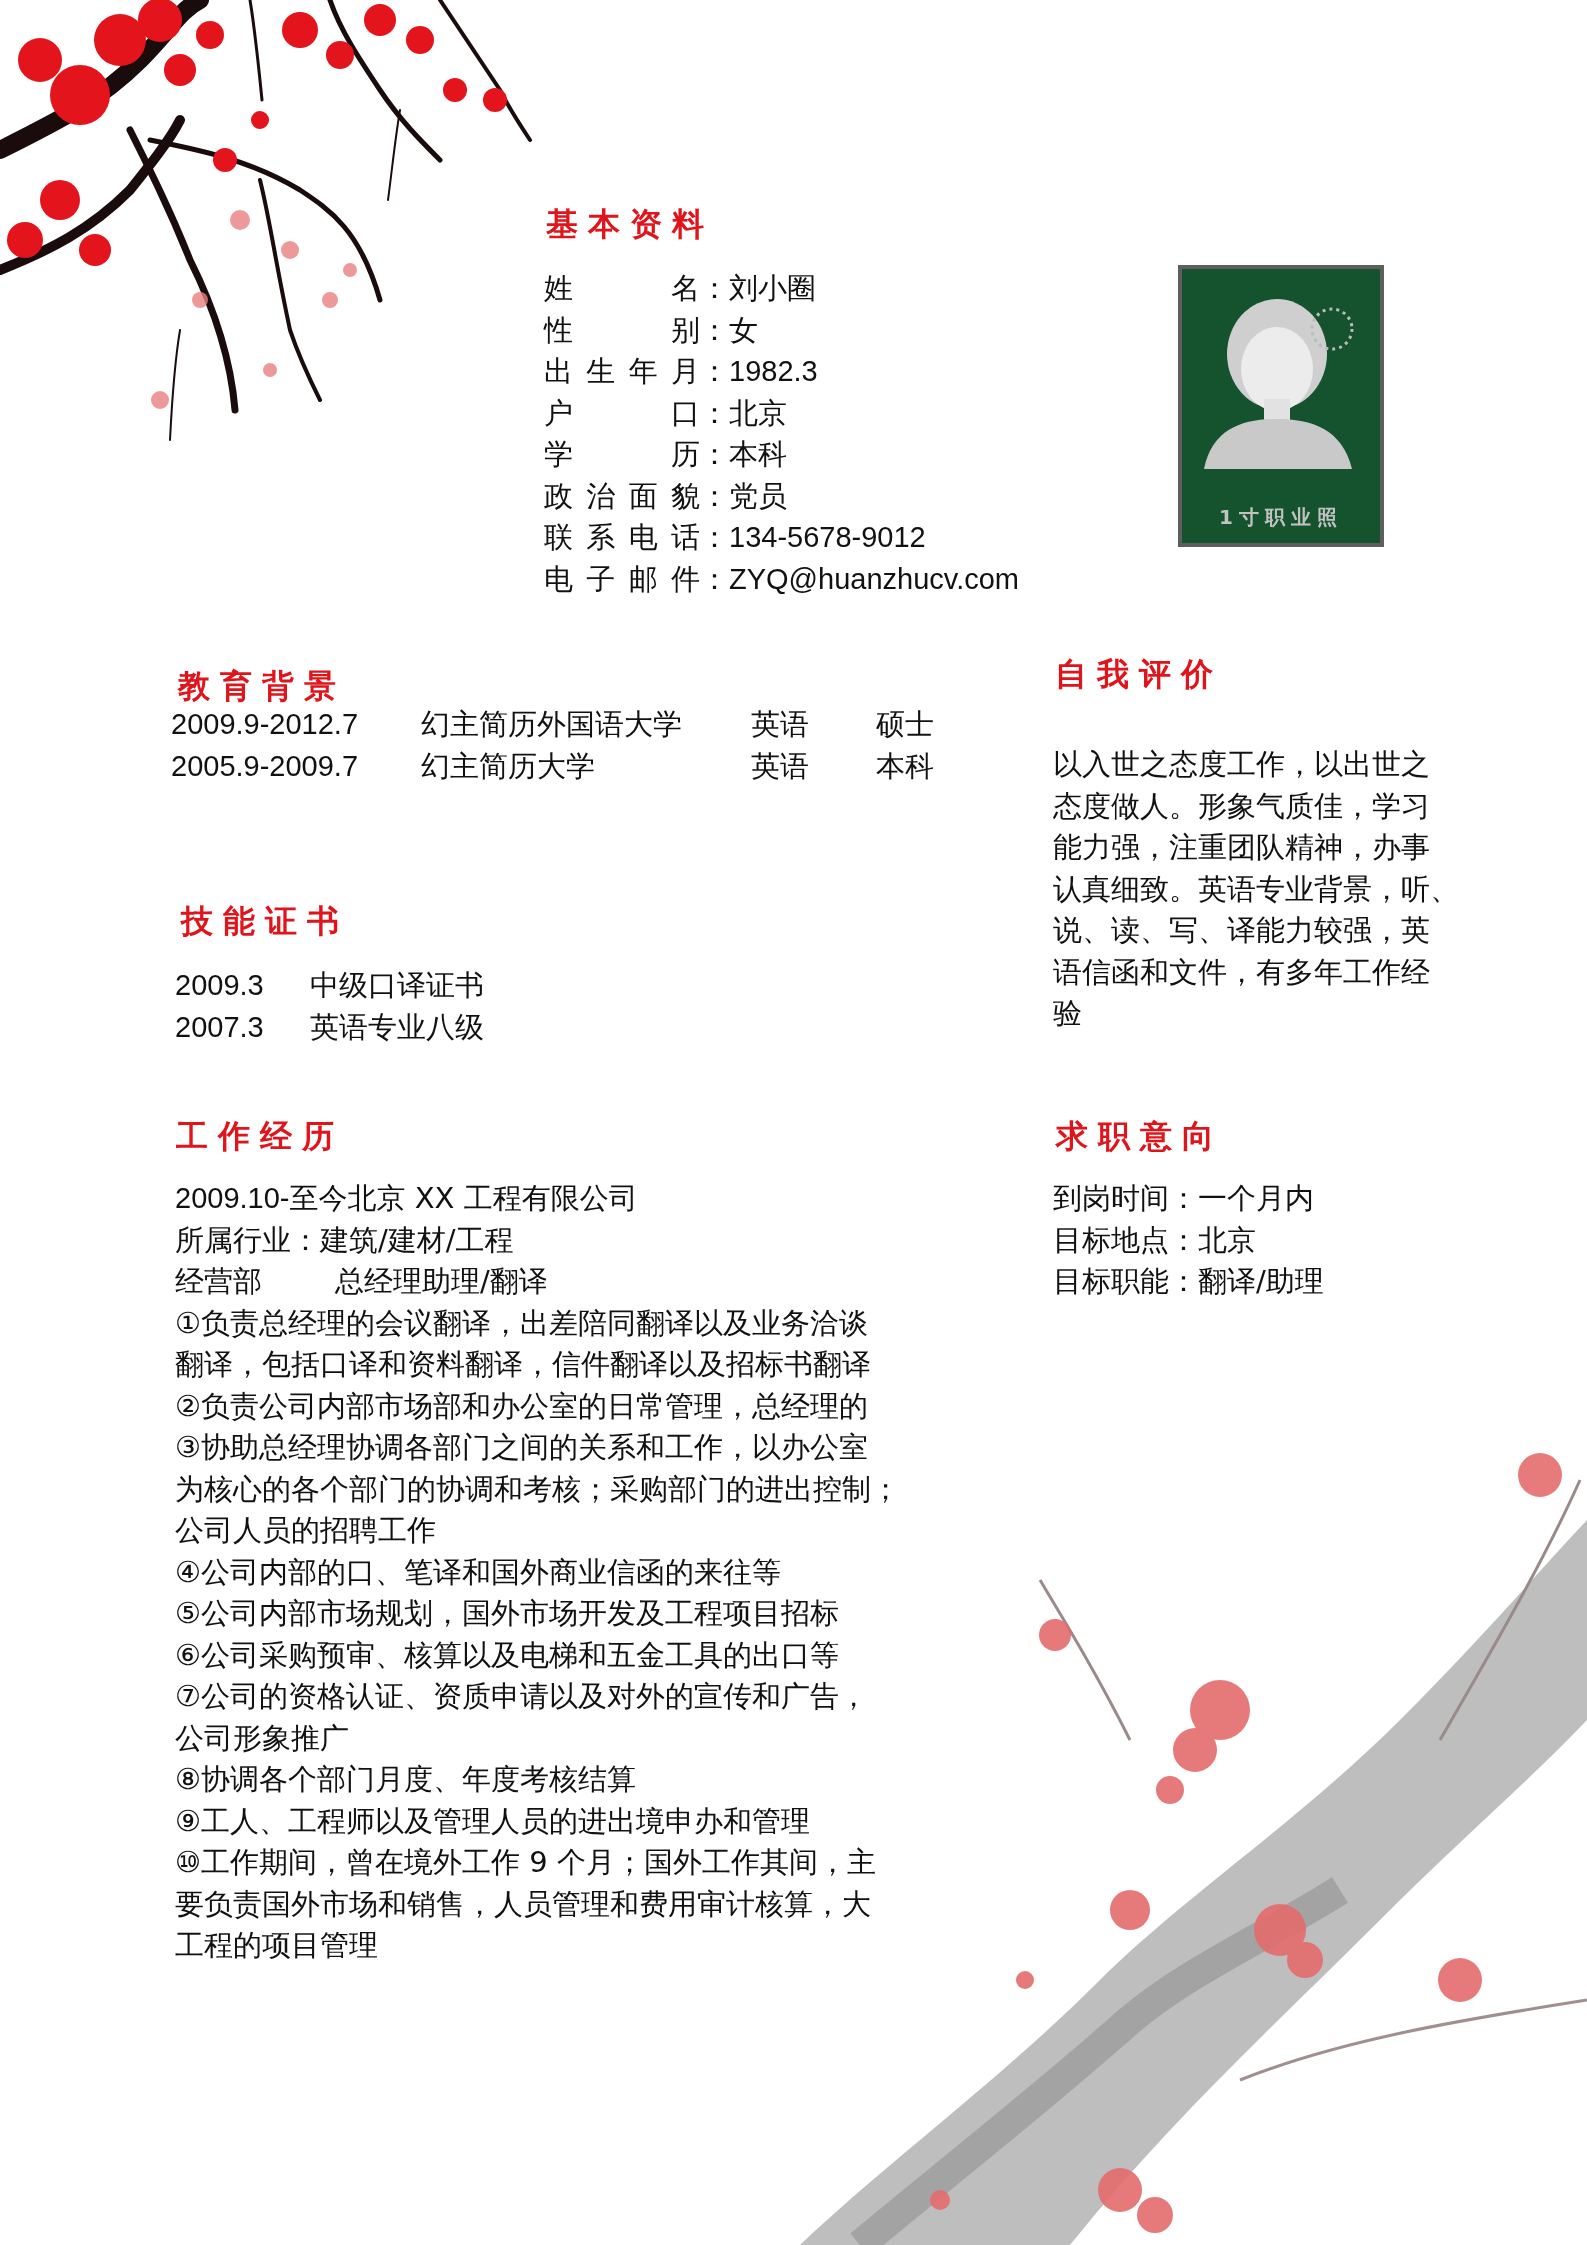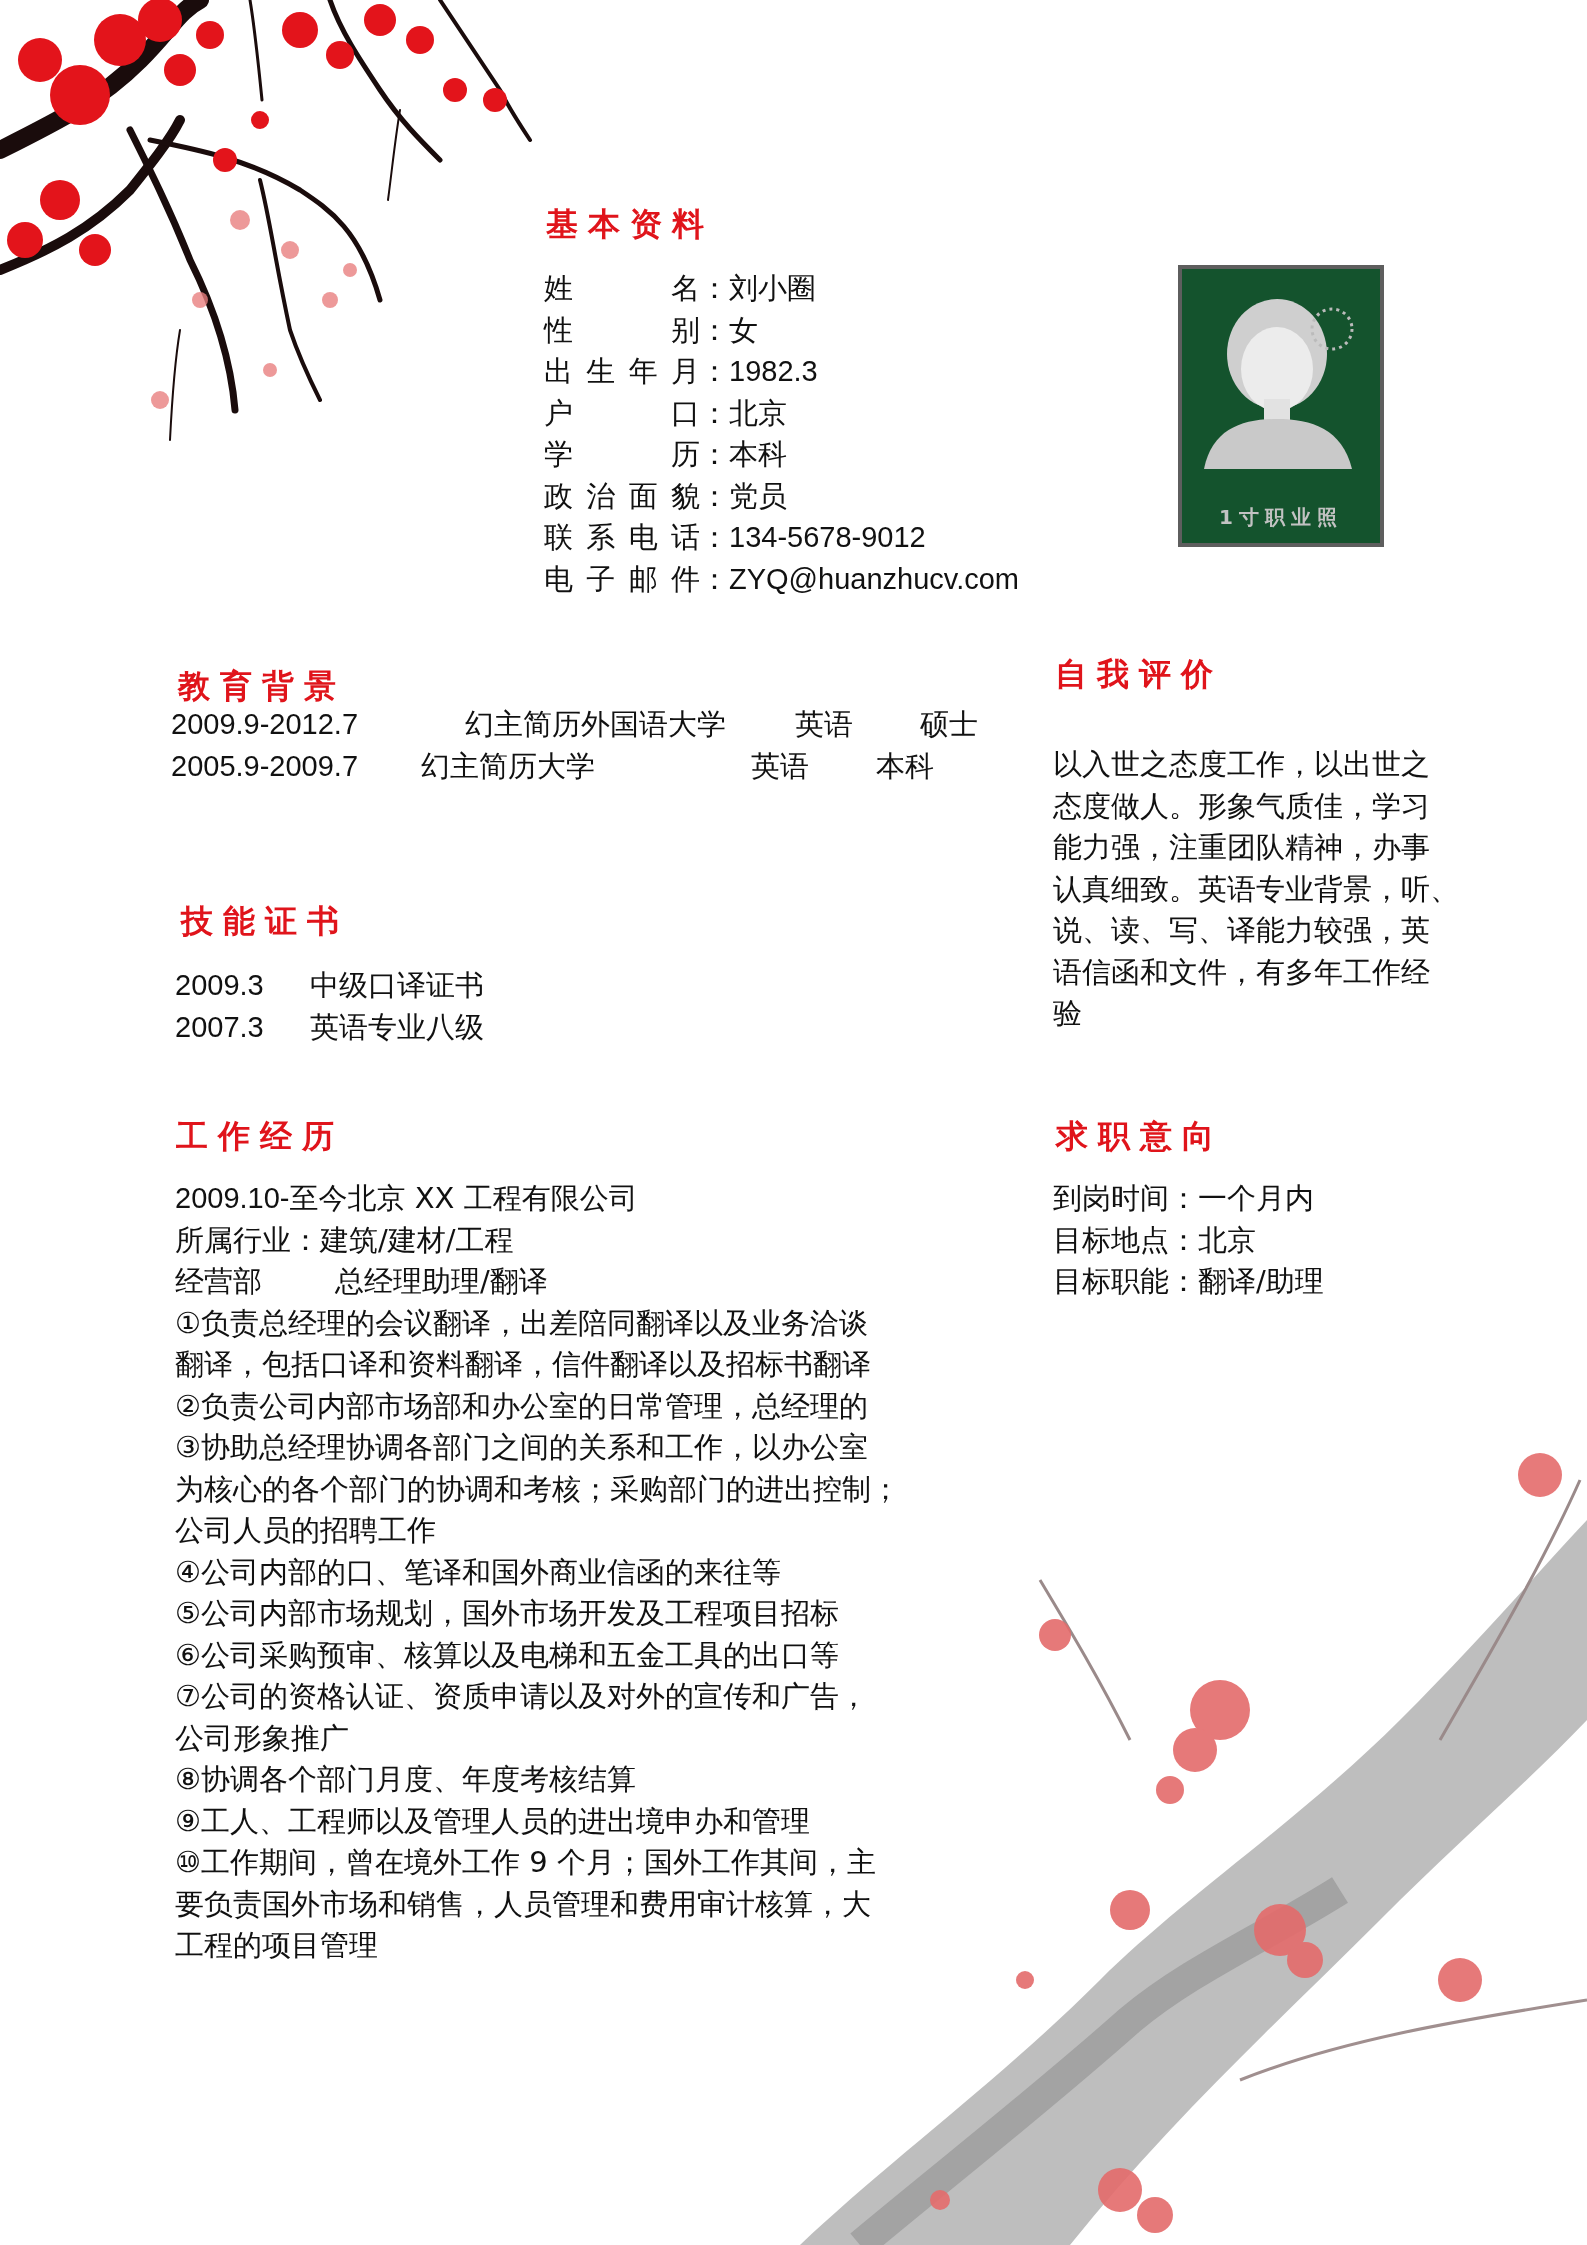--- a/index.html
+++ b/index.html
@@ -175,21 +175,21 @@
     <path d="M22 200 C 30 160, 60 150, 95 150 C 130 150, 160 160, 170 200 Z" fill="#c9c9c9"></path>
     <circle cx="150" cy="60" r="20" fill="none" stroke="#bbbbbb" stroke-width="3" stroke-dasharray="3 4"></circle>
   </svg>
   <div class="photo-cap">1寸职业照</div>
 </div>
 
 <div class="heading" style="left:178px; top:670px;">教育背景</div>
 <div class="abs" style="left:171px; top:704px;" id="edu-list">
     <div class="row">
       <span style="width: 250px; display: inline-block; font-family: &quot;Liberation Sans&quot;, sans-serif;">2009.9-2012.7</span>
-      <span style="width: 330px; display: inline-block; margin-left: 44px;">幻主简历外国语大学</span>
+      <span style="width: 330px; display: inline-block;">幻主简历外国语大学</span>
       <span style="width: 125px; display: inline-block;">英语</span>
       <span>硕士</span>
     </div>
     <div class="row">
       <span style="width: 250px; display: inline-block; font-family: &quot;Liberation Sans&quot;, sans-serif;">2005.9-2009.7</span>
       <span style="width: 330px; display: inline-block;">幻主简历大学</span>
       <span style="width: 125px; display: inline-block;">英语</span>
       <span>本科</span>
     </div>
   </div>

